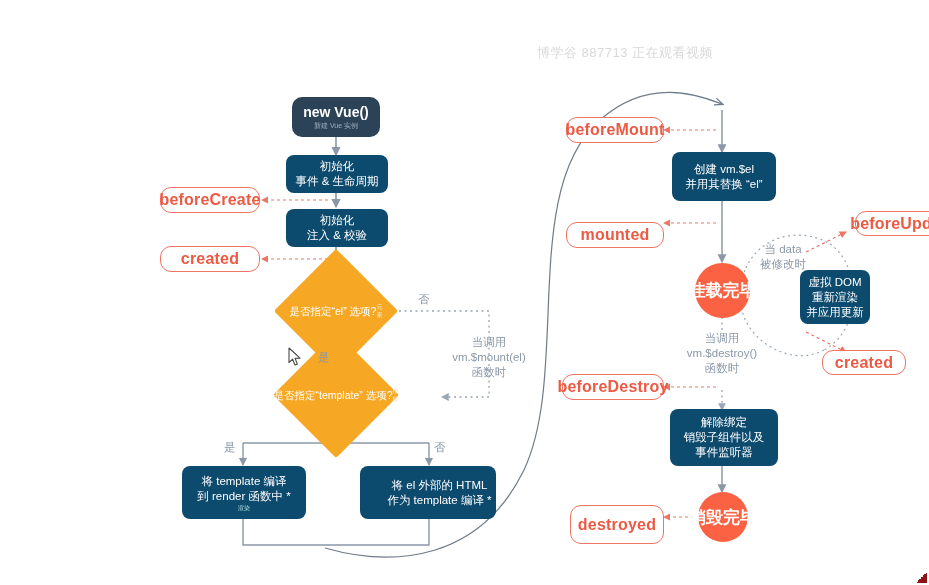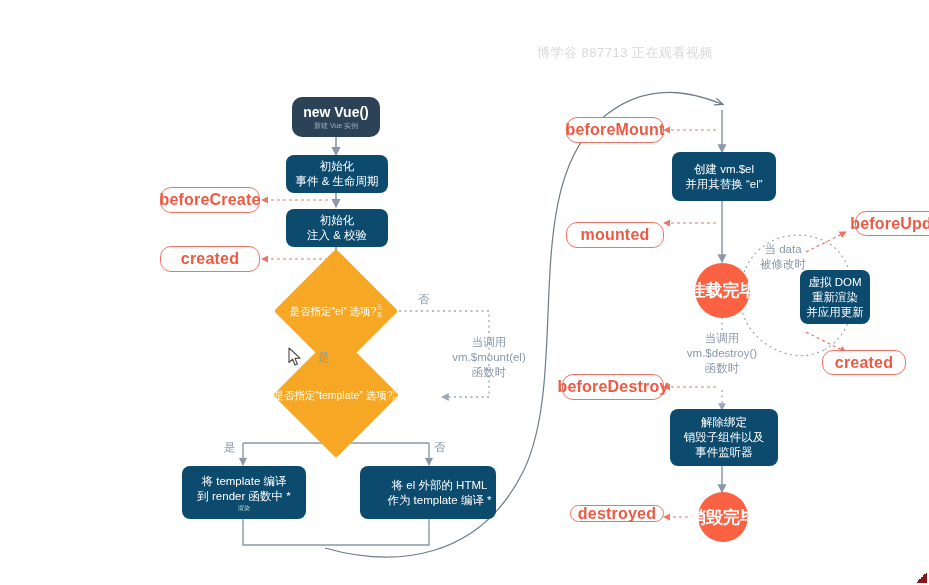--- a/index.html
+++ b/index.html
@@ -242,21 +242,21 @@
   <div class="node box-green" style="left:670px;top:409px;width:108px;height:57px;">
     <span class="ln">解除绑定</span>
     <span class="ln">销毁子组件以及</span>
     <span class="ln">事件监听器</span>
   </div>
 
   <div class="node circle" style="left:698px;top:492px;width:50px;height:50px;">
     <span>销毁完毕</span>
   </div>
 
-  <div class="node hook" style="left:570px;top:505px;width:94px;height:17px;">
+  <div class="node hook" style="left:570px;top:505px;width:94px;height:39px;">
     <span>destroyed</span>
   </div>
 
   <div class="edge-label" style="left:744px;top:242px;width:78px;">
     <div>当 data</div>
     <div>被修改时</div>
   </div>
 
   <div class="edge-label" style="left:660px;top:331px;width:124px;">
     <div>当调用</div>

